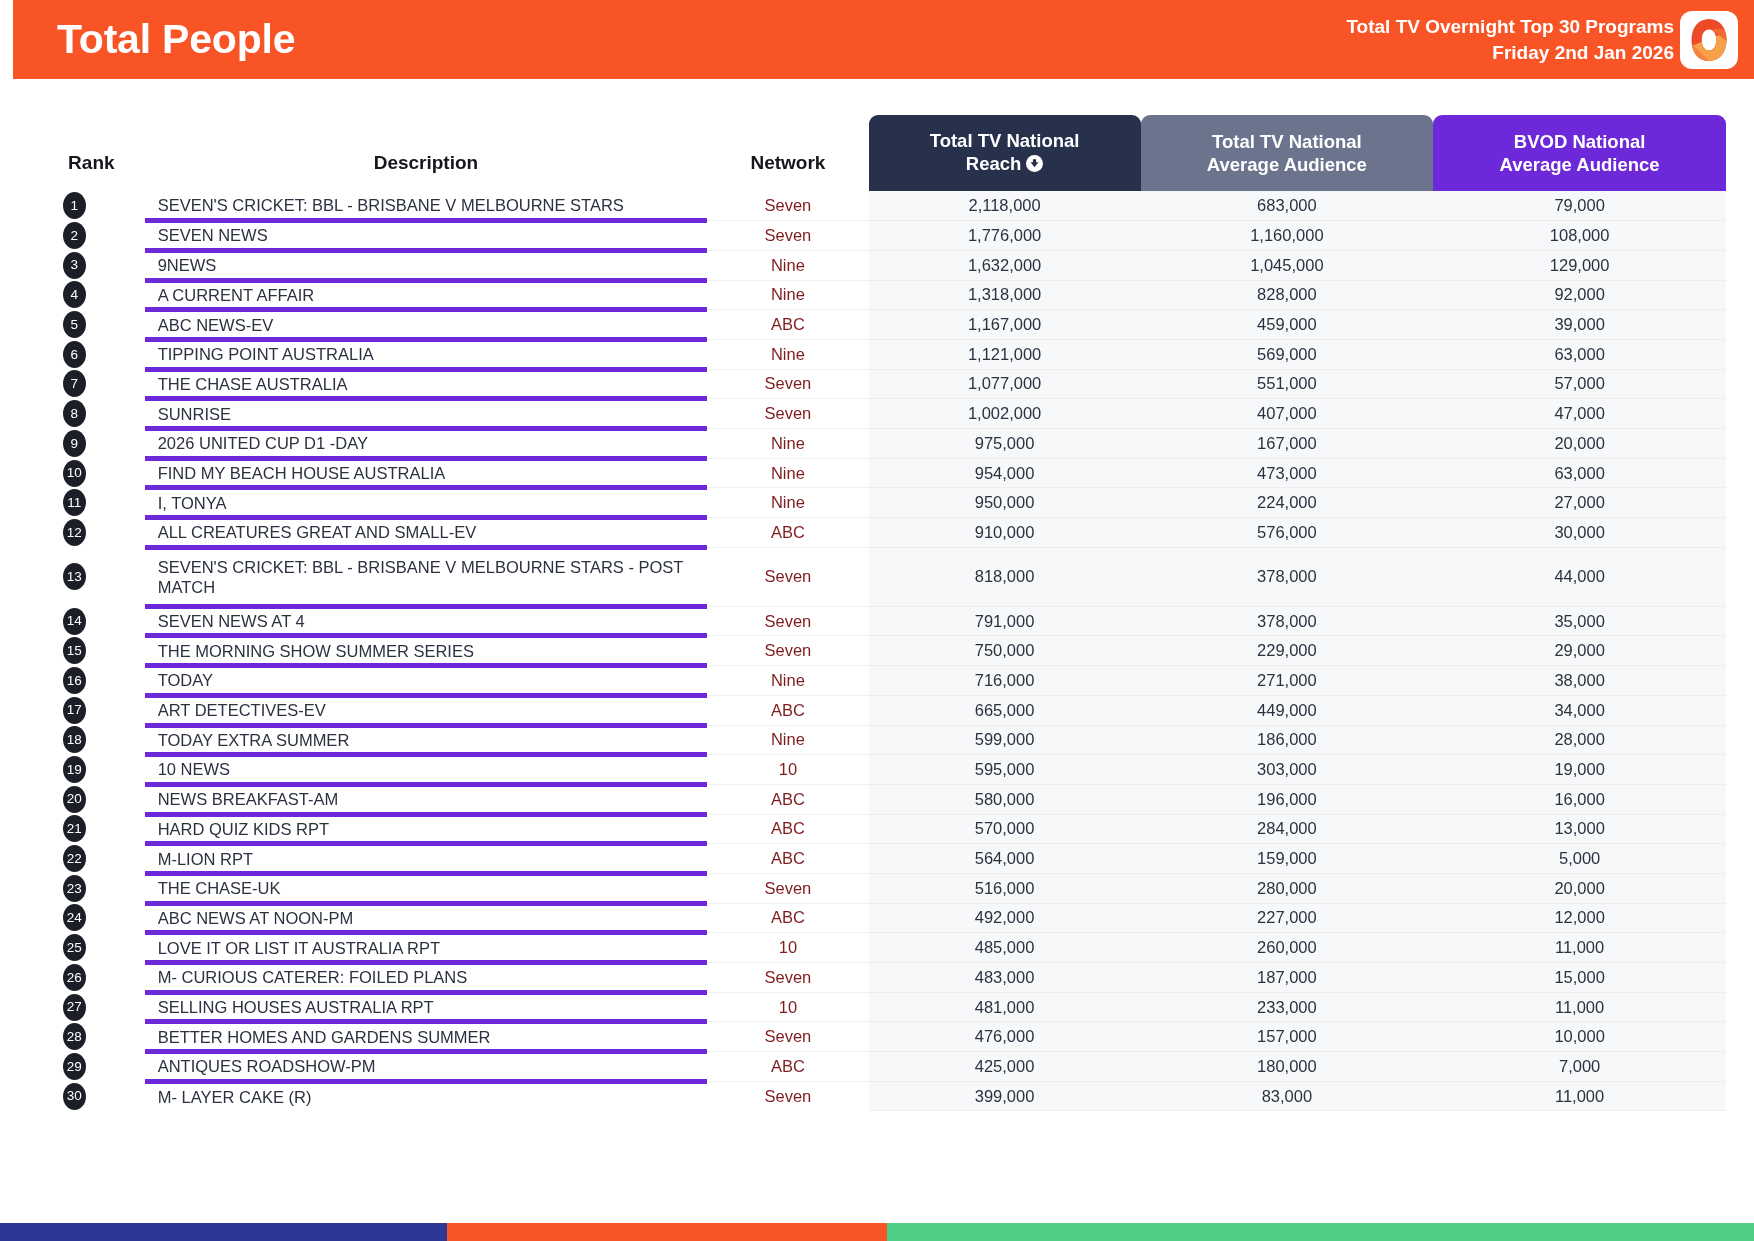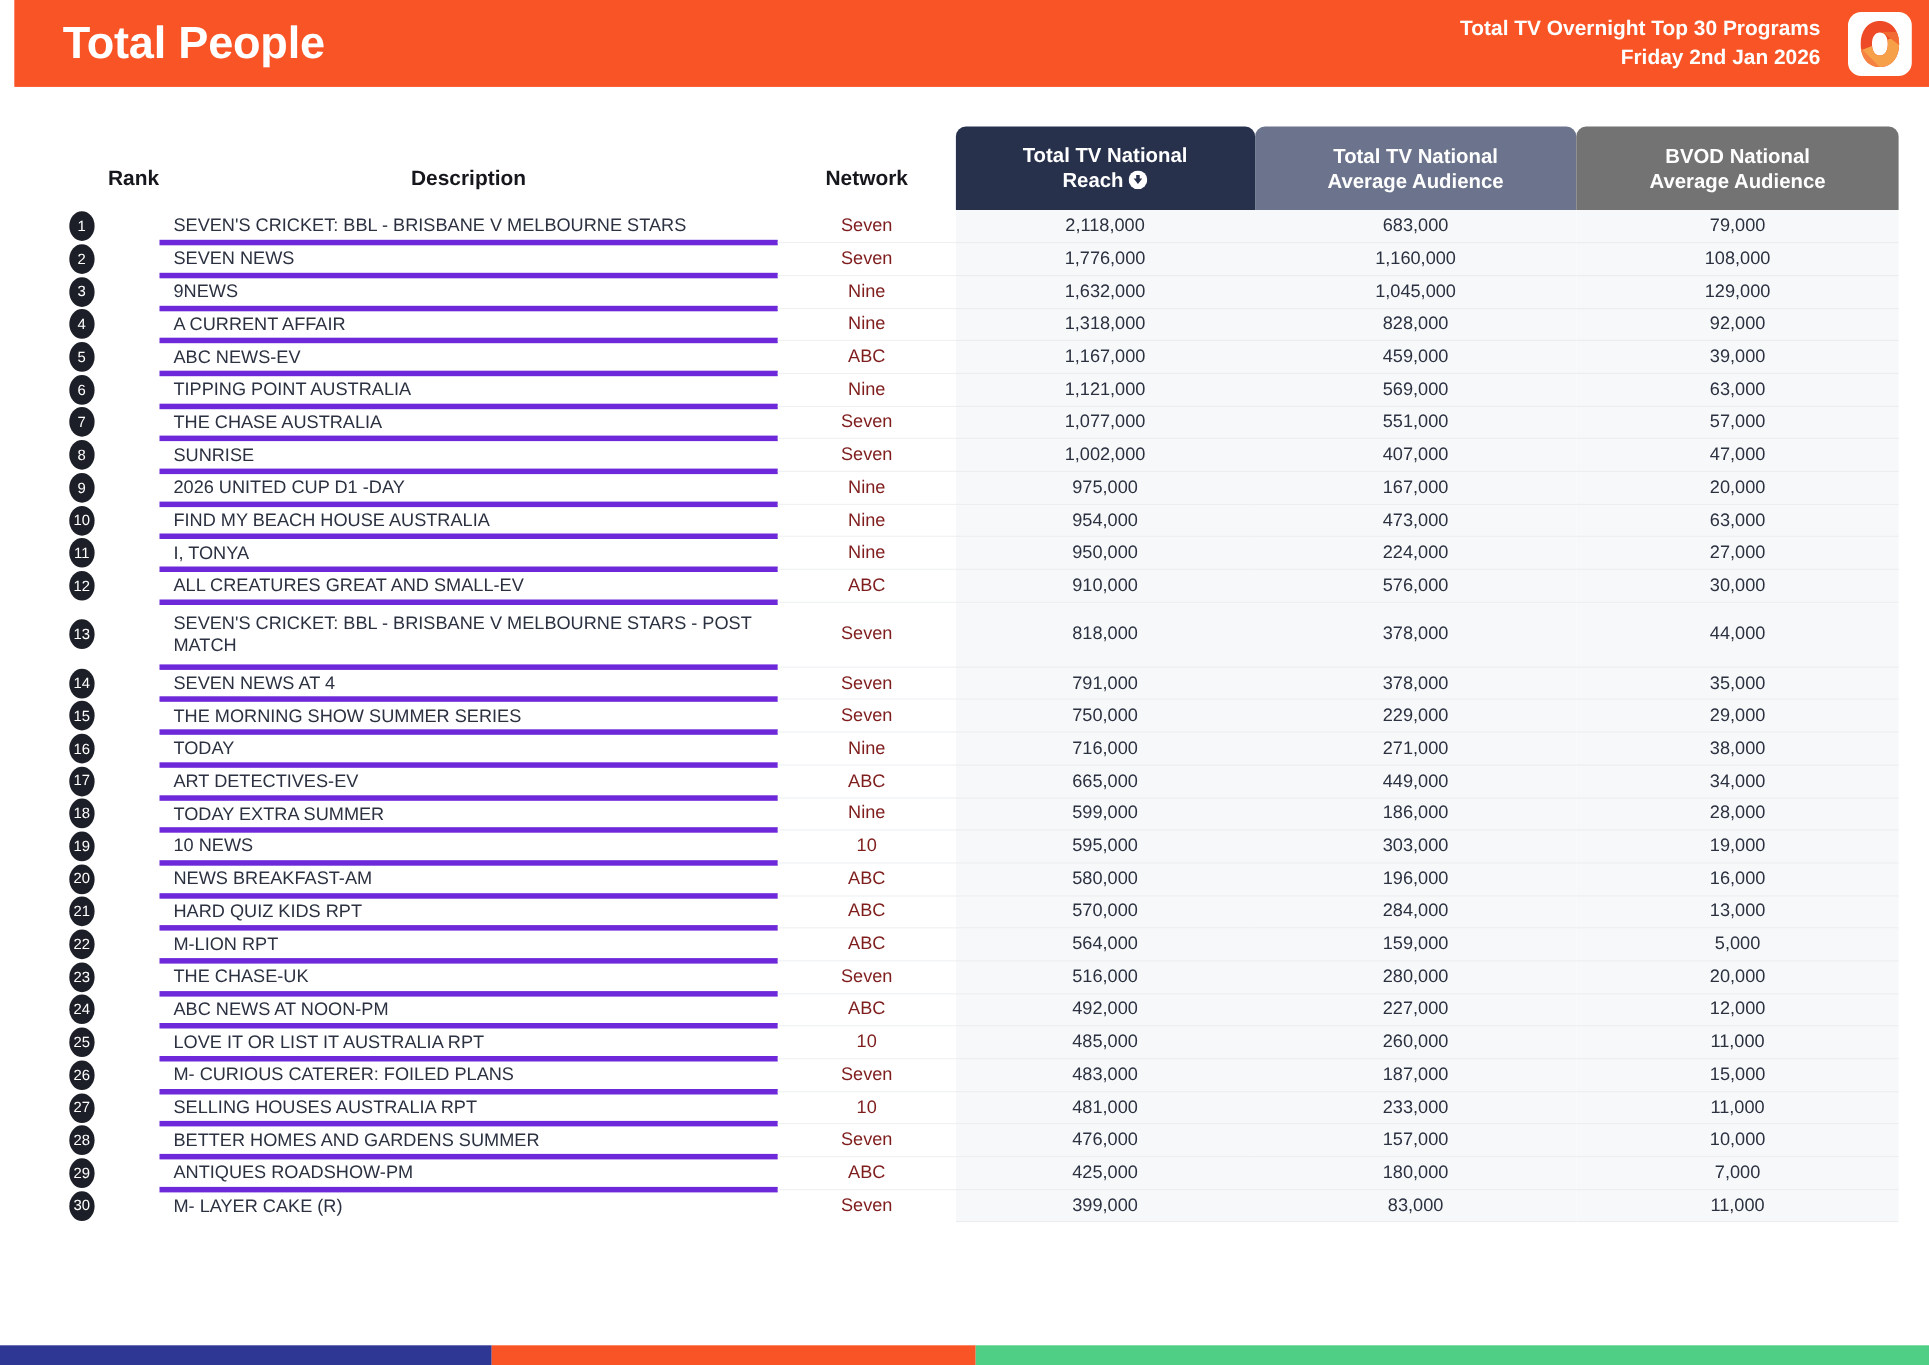--- a/index.html
+++ b/index.html
@@ -25,21 +25,21 @@
   .header-title {
     color: #ffffff;
     font-size: 41px;
     font-weight: bold;
     letter-spacing: -0.2px;
     line-height: 1;
   }
   .header-right {
     display: flex;
     align-items: center;
-    gap: 25px;
+    gap: 6px;
   }
   .header-meta {
     text-align: right;
     color: #ffffff;
     font-size: 19px;
     font-weight: bold;
     line-height: 1.32;
   }
   .logo-box {
     width: 58px;
@@ -75,21 +75,21 @@
   }
   .th-plain {
     font-size: 19px;
     font-weight: bold;
     color: #15171c;
     text-align: center;
     padding-bottom: 17px;
     height: 88px;
     vertical-align: bottom;
   }
-  .th-plain.rank-h { text-align: right; padding-left: 10px; }
+  .th-plain.rank-h { text-align: center; padding-left: 10px; }
   .th-metric-wrap {
     height: 112px;
     display: flex;
     align-items: flex-end;
     padding-top: 12px;
   }
   .th-metric {
     width: 100%;
     height: 76px;
     border-radius: 9px 9px 0 0;
@@ -98,21 +98,21 @@
     font-weight: bold;
     line-height: 1.27;
     display: flex;
     align-items: center;
     justify-content: center;
     text-align: center;
     padding: 0 6px;
   }
   .th-metric.reach { background: #27314c; }
   .th-metric.avg   { background: #6b748c; }
-  .th-metric.bvod  { background: #737373; }
+  .th-metric.bvod  { background: #6d28d9; }
   .sort-icon {
     display: inline-block;
     vertical-align: -2px;
     margin-left: 5px;
   }
 
   
   tbody tr { height: 29.7px; }
   tbody td {
     font-size: 16.5px;

